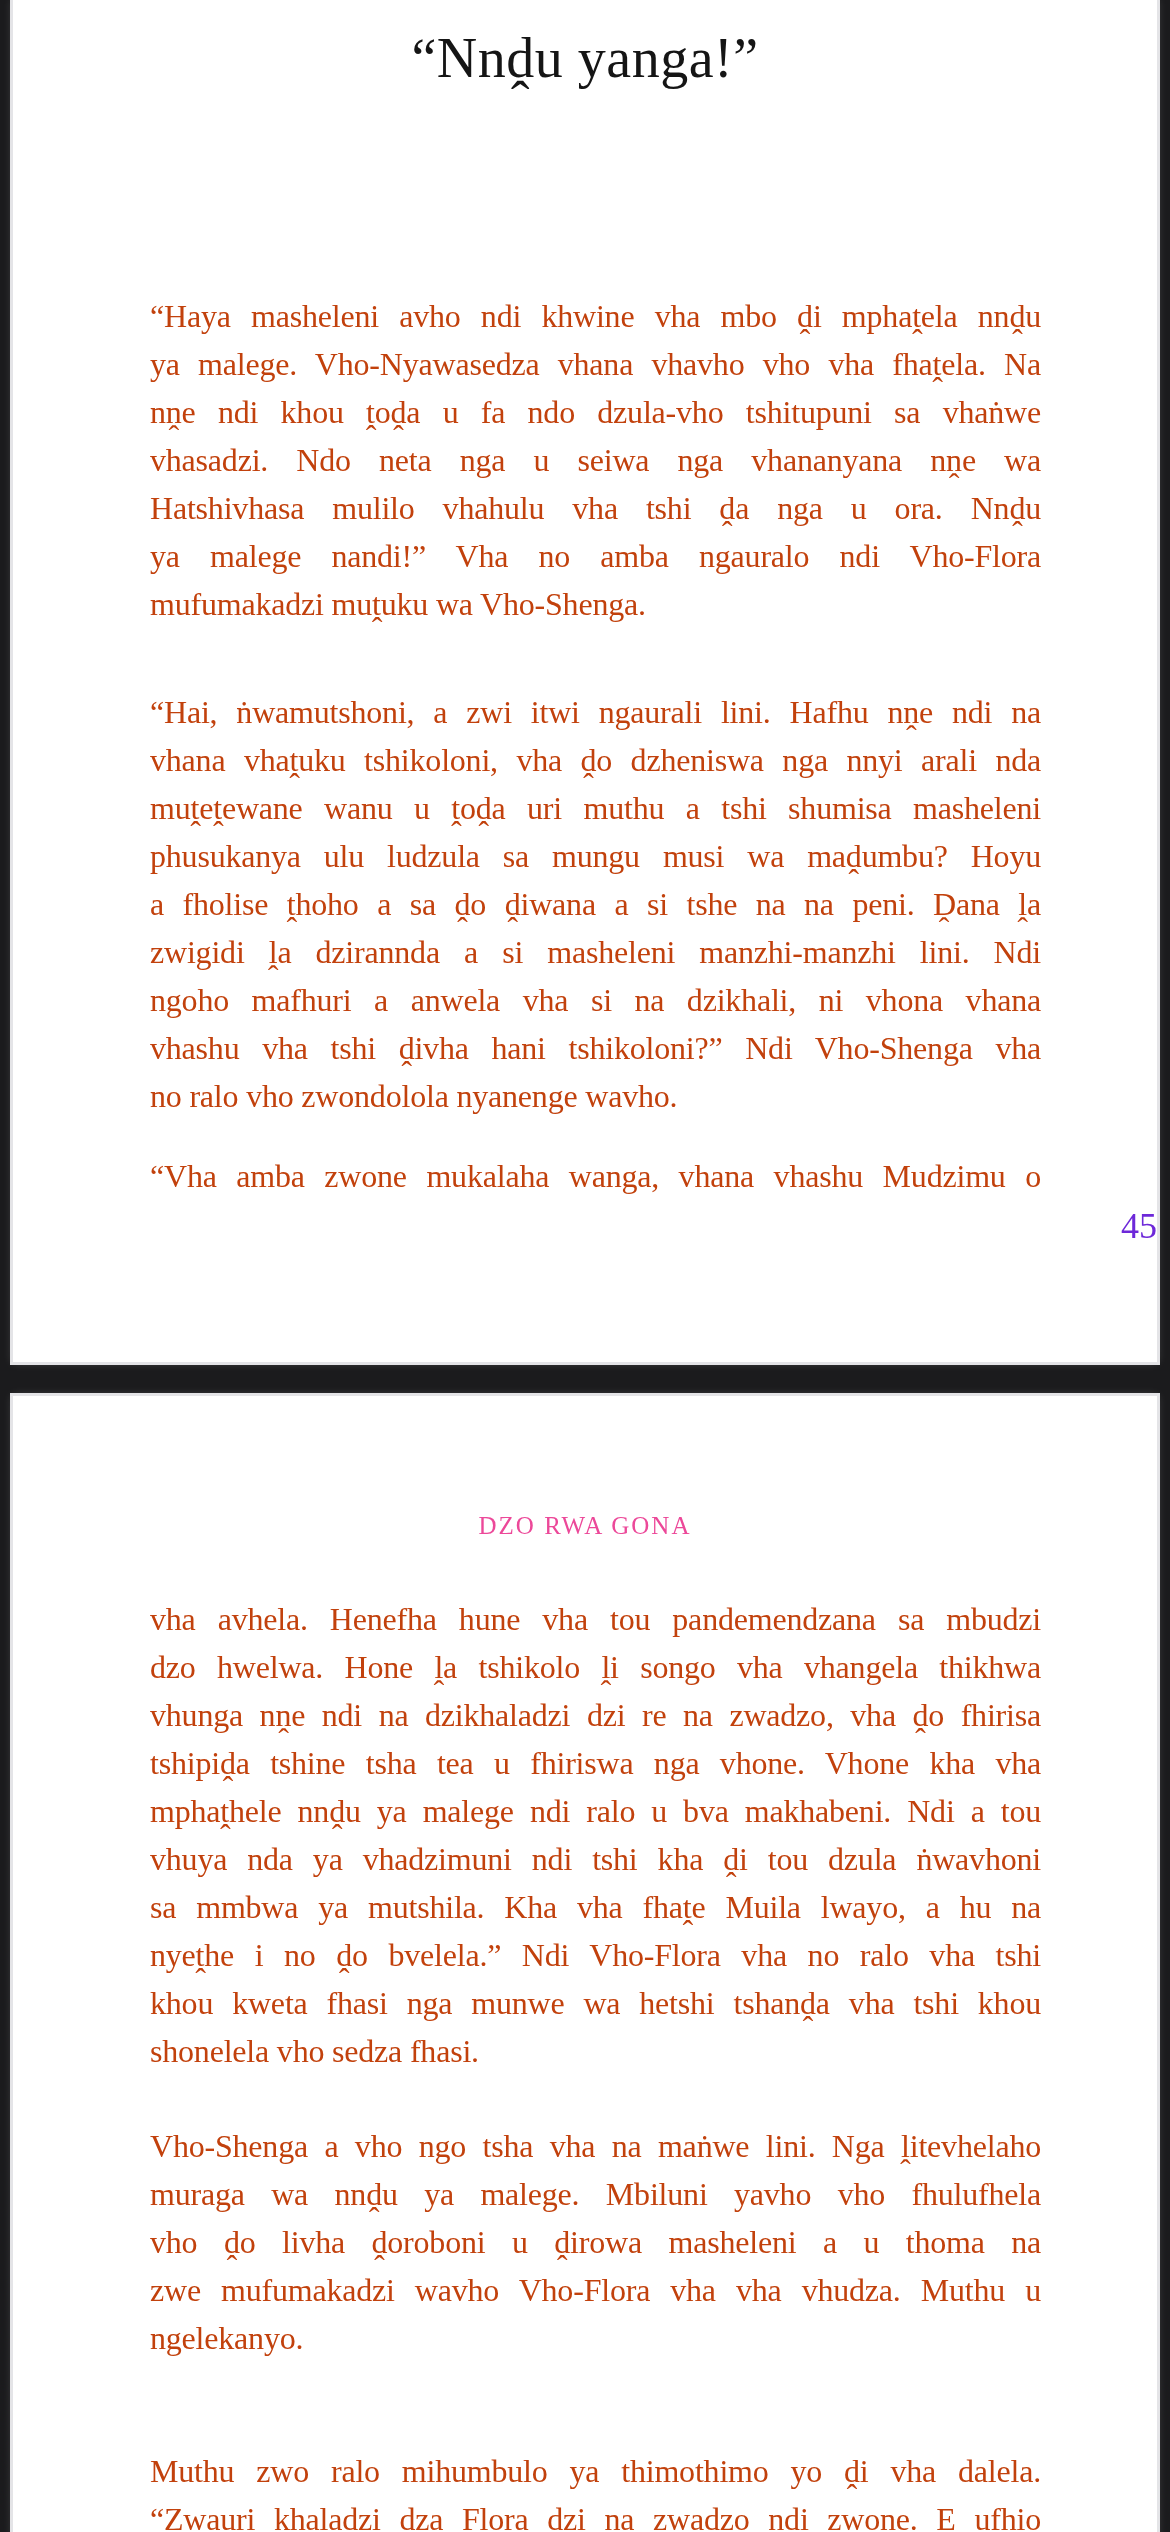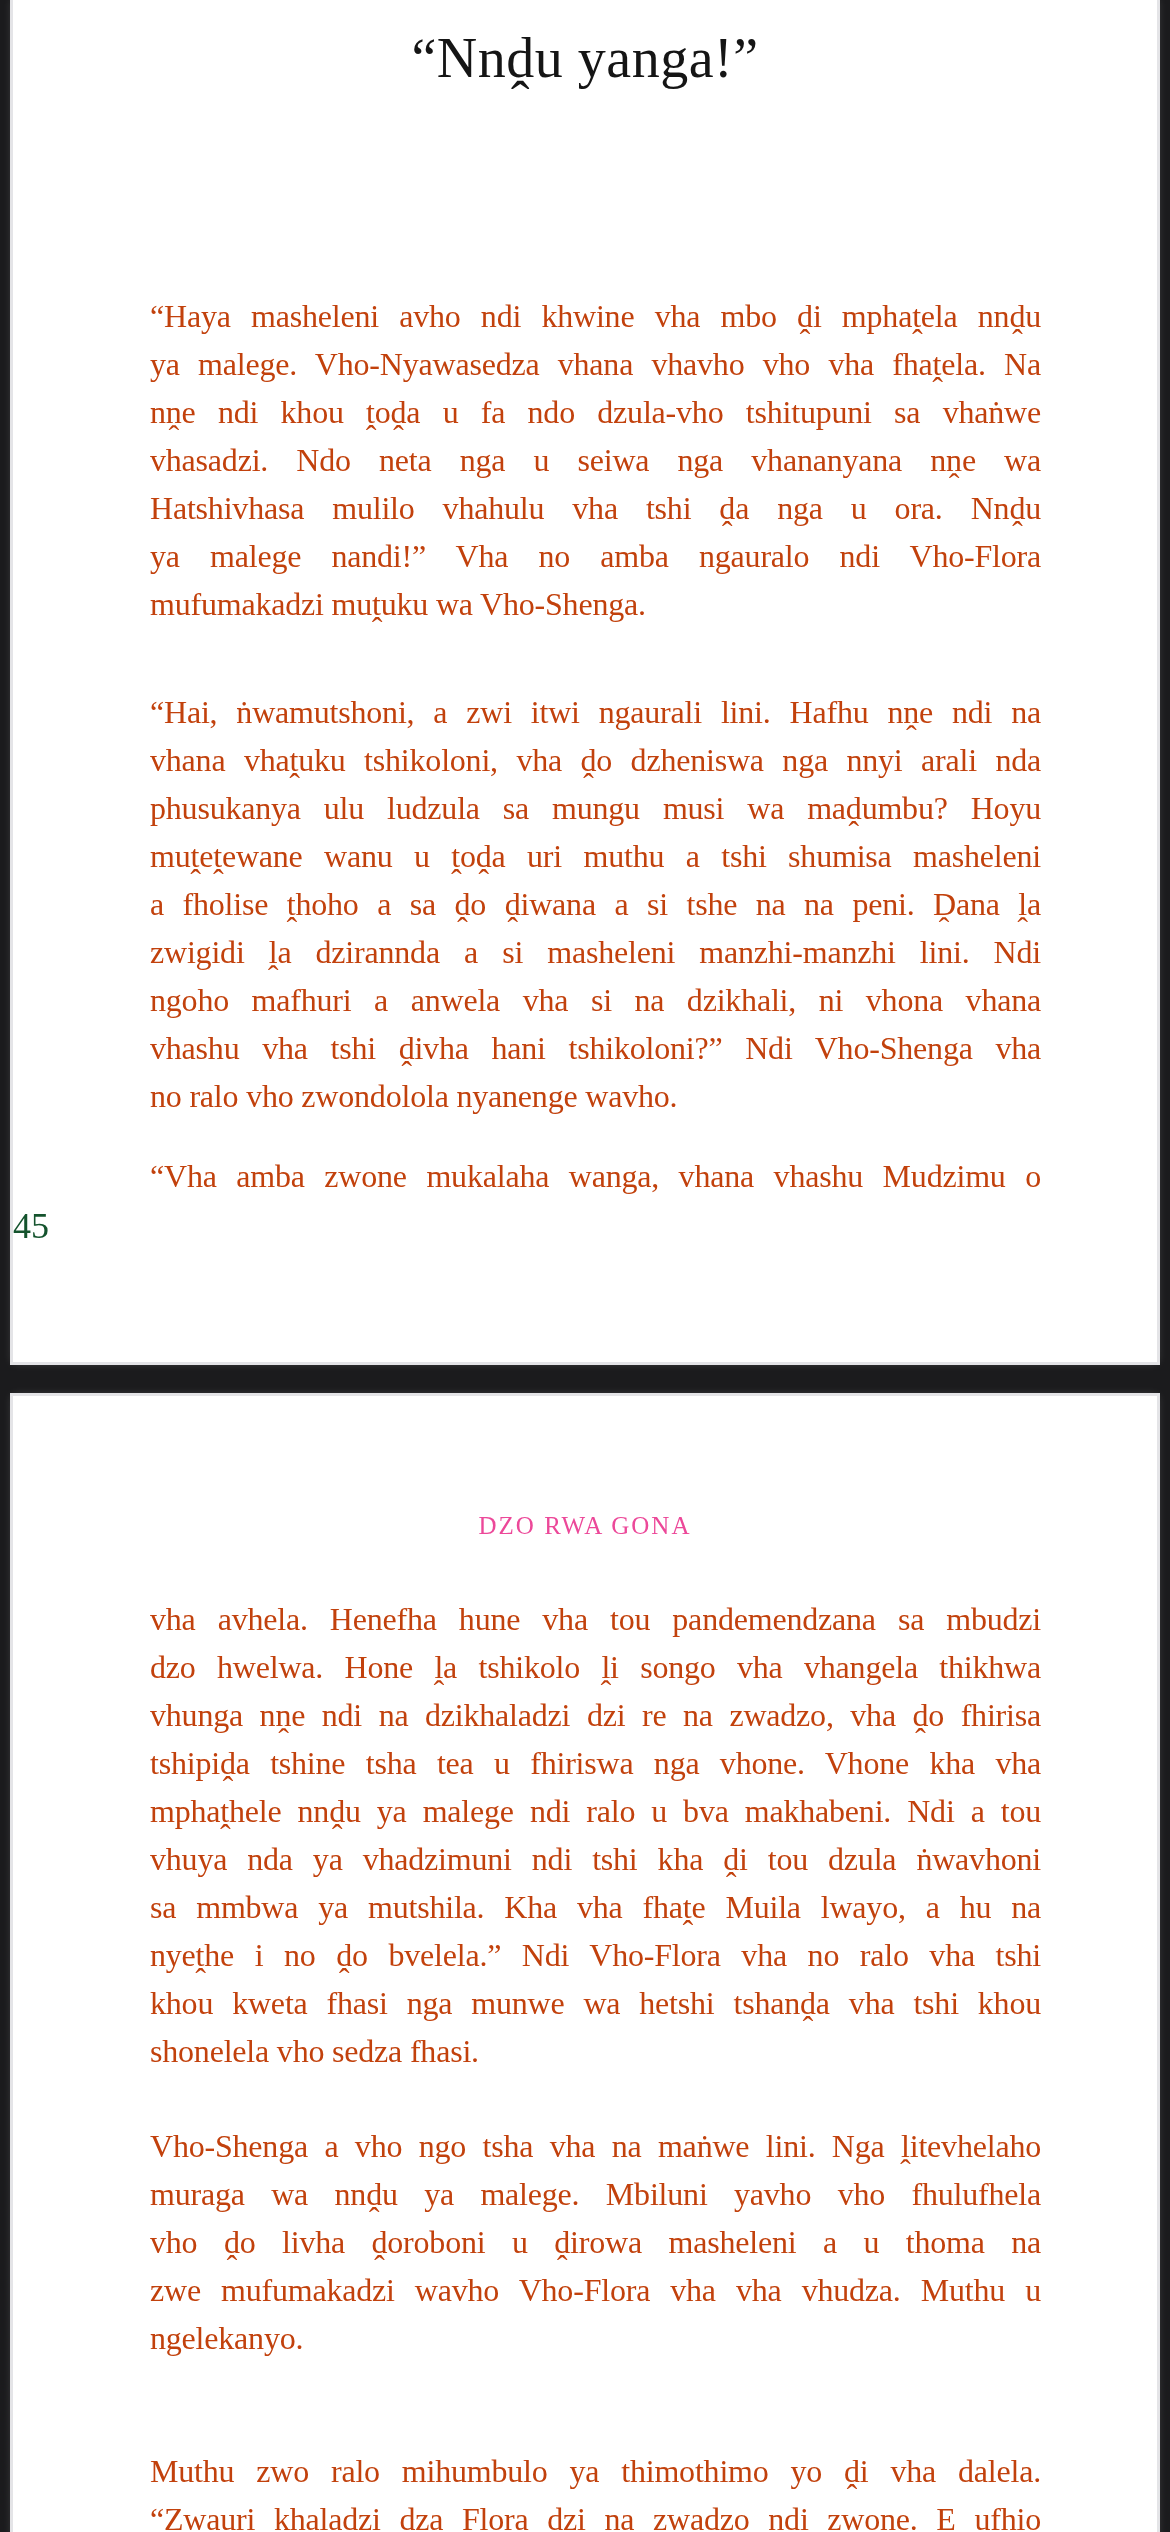--- a/index.html
+++ b/index.html
@@ -67,23 +67,23 @@
     text-align-last: left;
   }
   .p1 { top: 292px; }
   .p2 { top: 688px; }
   .p3 { top: 1152px; }
   .page-number {
     position: absolute;
     top: 1205px;
     left: 0;
     width: 100%;
-    text-align: left;
+    text-align: right;
     font-size: 36px;
-    color: #14532d;
+    color: #6d28d9;
   }
   .q1 { top: 199px; }
   .q2 { top: 726px; }
   .q3 { top: 1051px; }
 </style>
 </head>
 <body>
 
 <div class="reader">
 
@@ -96,22 +96,22 @@
       <div class="ln">nṋe ndi khou ṱoḓa u fa ndo dzula-vho tshitupuni sa vhaṅwe</div>
       <div class="ln">vhasadzi. Ndo neta nga u seiwa nga vhananyana nṋe wa</div>
       <div class="ln">Hatshivhasa mulilo vhahulu vha tshi ḓa nga u ora. Nnḓu</div>
       <div class="ln">ya malege nandi!” Vha no amba ngauralo ndi Vho-Flora</div>
       <div class="ln end">mufumakadzi muṱuku wa Vho-Shenga.</div>
     </div>
 
     <div class="para p2">
       <div class="ln">“Hai, ṅwamutshoni, a zwi itwi ngaurali lini. Hafhu nṋe ndi na</div>
       <div class="ln">vhana vhaṱuku tshikoloni, vha ḓo dzheniswa nga nnyi arali nda</div>
+      <div class="ln">muṱeṱewane wanu u ṱoḓa uri muthu a tshi shumisa masheleni</div>
       <div class="ln">phusukanya ulu ludzula sa mungu musi wa maḓumbu? Hoyu</div>
-      <div class="ln">muṱeṱewane wanu u ṱoḓa uri muthu a tshi shumisa masheleni</div>
       <div class="ln">a fholise ṱhoho a sa ḓo ḓiwana a si tshe na na peni. Ḓana ḽa</div>
       <div class="ln">zwigidi ḽa dzirannda a si masheleni manzhi-manzhi lini. Ndi</div>
       <div class="ln">ngoho mafhuri a anwela vha si na dzikhali, ni vhona vhana</div>
       <div class="ln">vhashu vha tshi ḓivha hani tshikoloni?” Ndi Vho-Shenga vha</div>
       <div class="ln end">no ralo vho zwondolola nyanenge wavho.</div>
     </div>
 
     <div class="para p3">
       <div class="ln">“Vha amba zwone mukalaha wanga, vhana vhashu Mudzimu o</div>
     </div>

